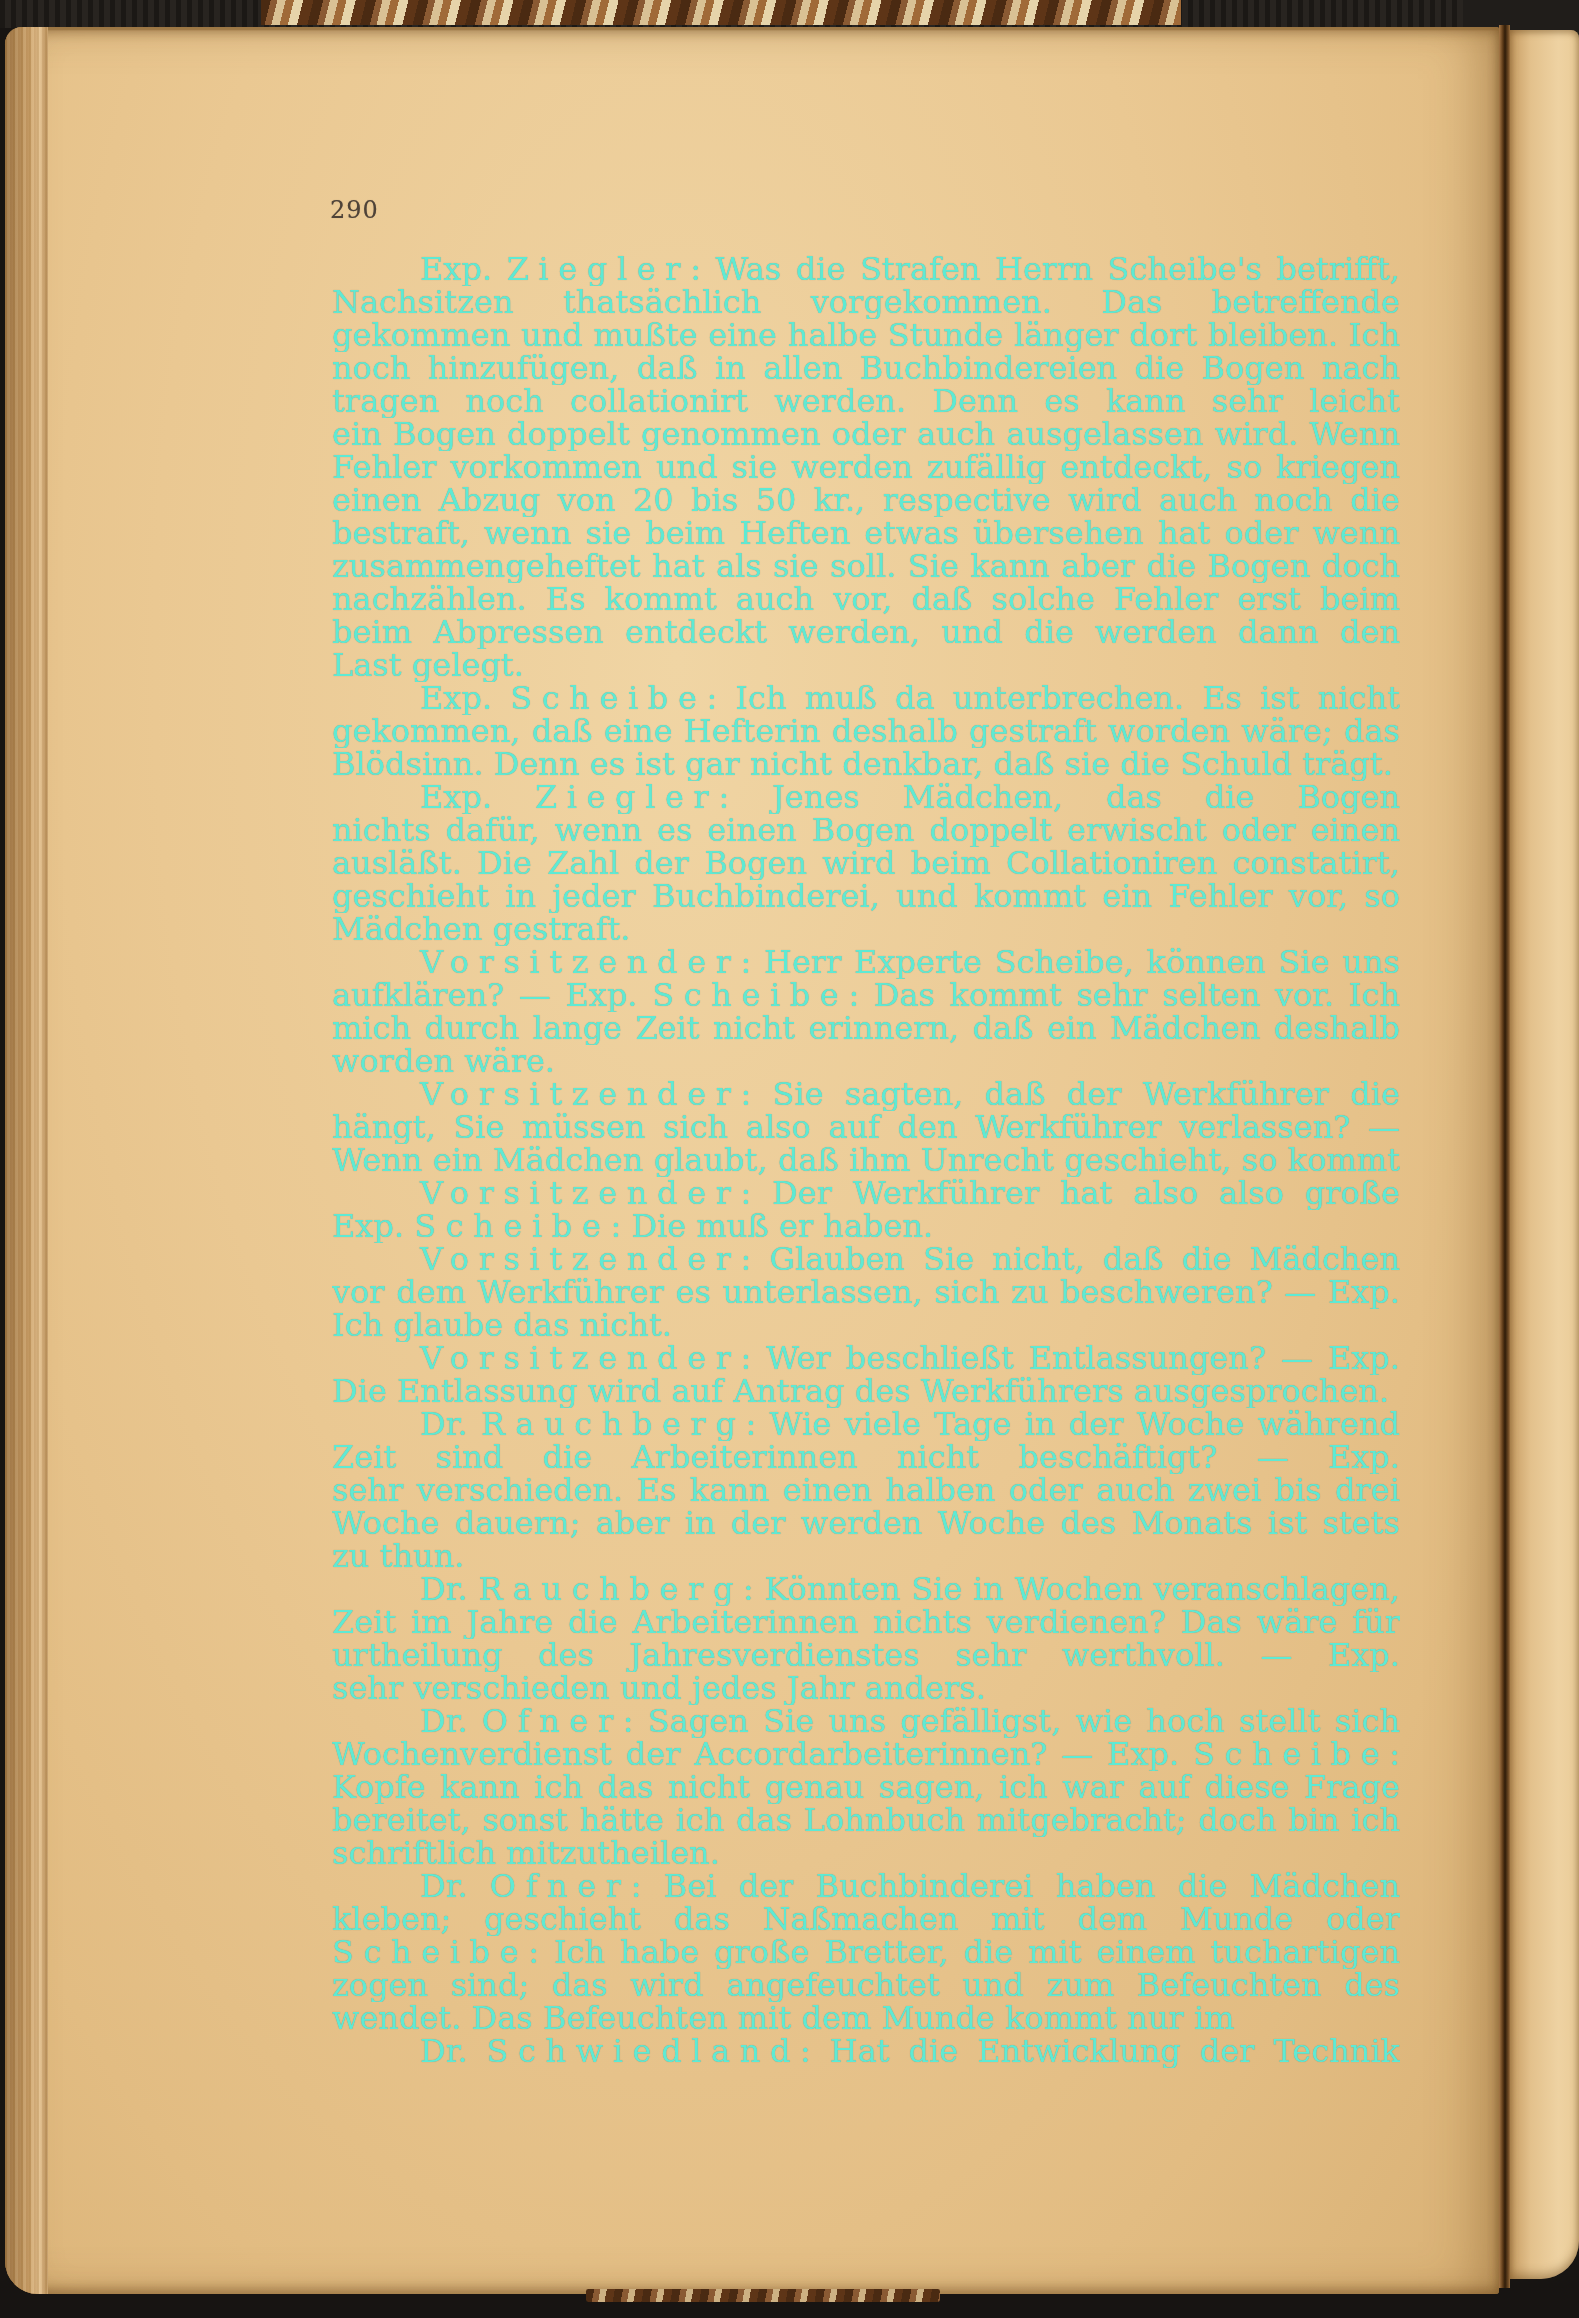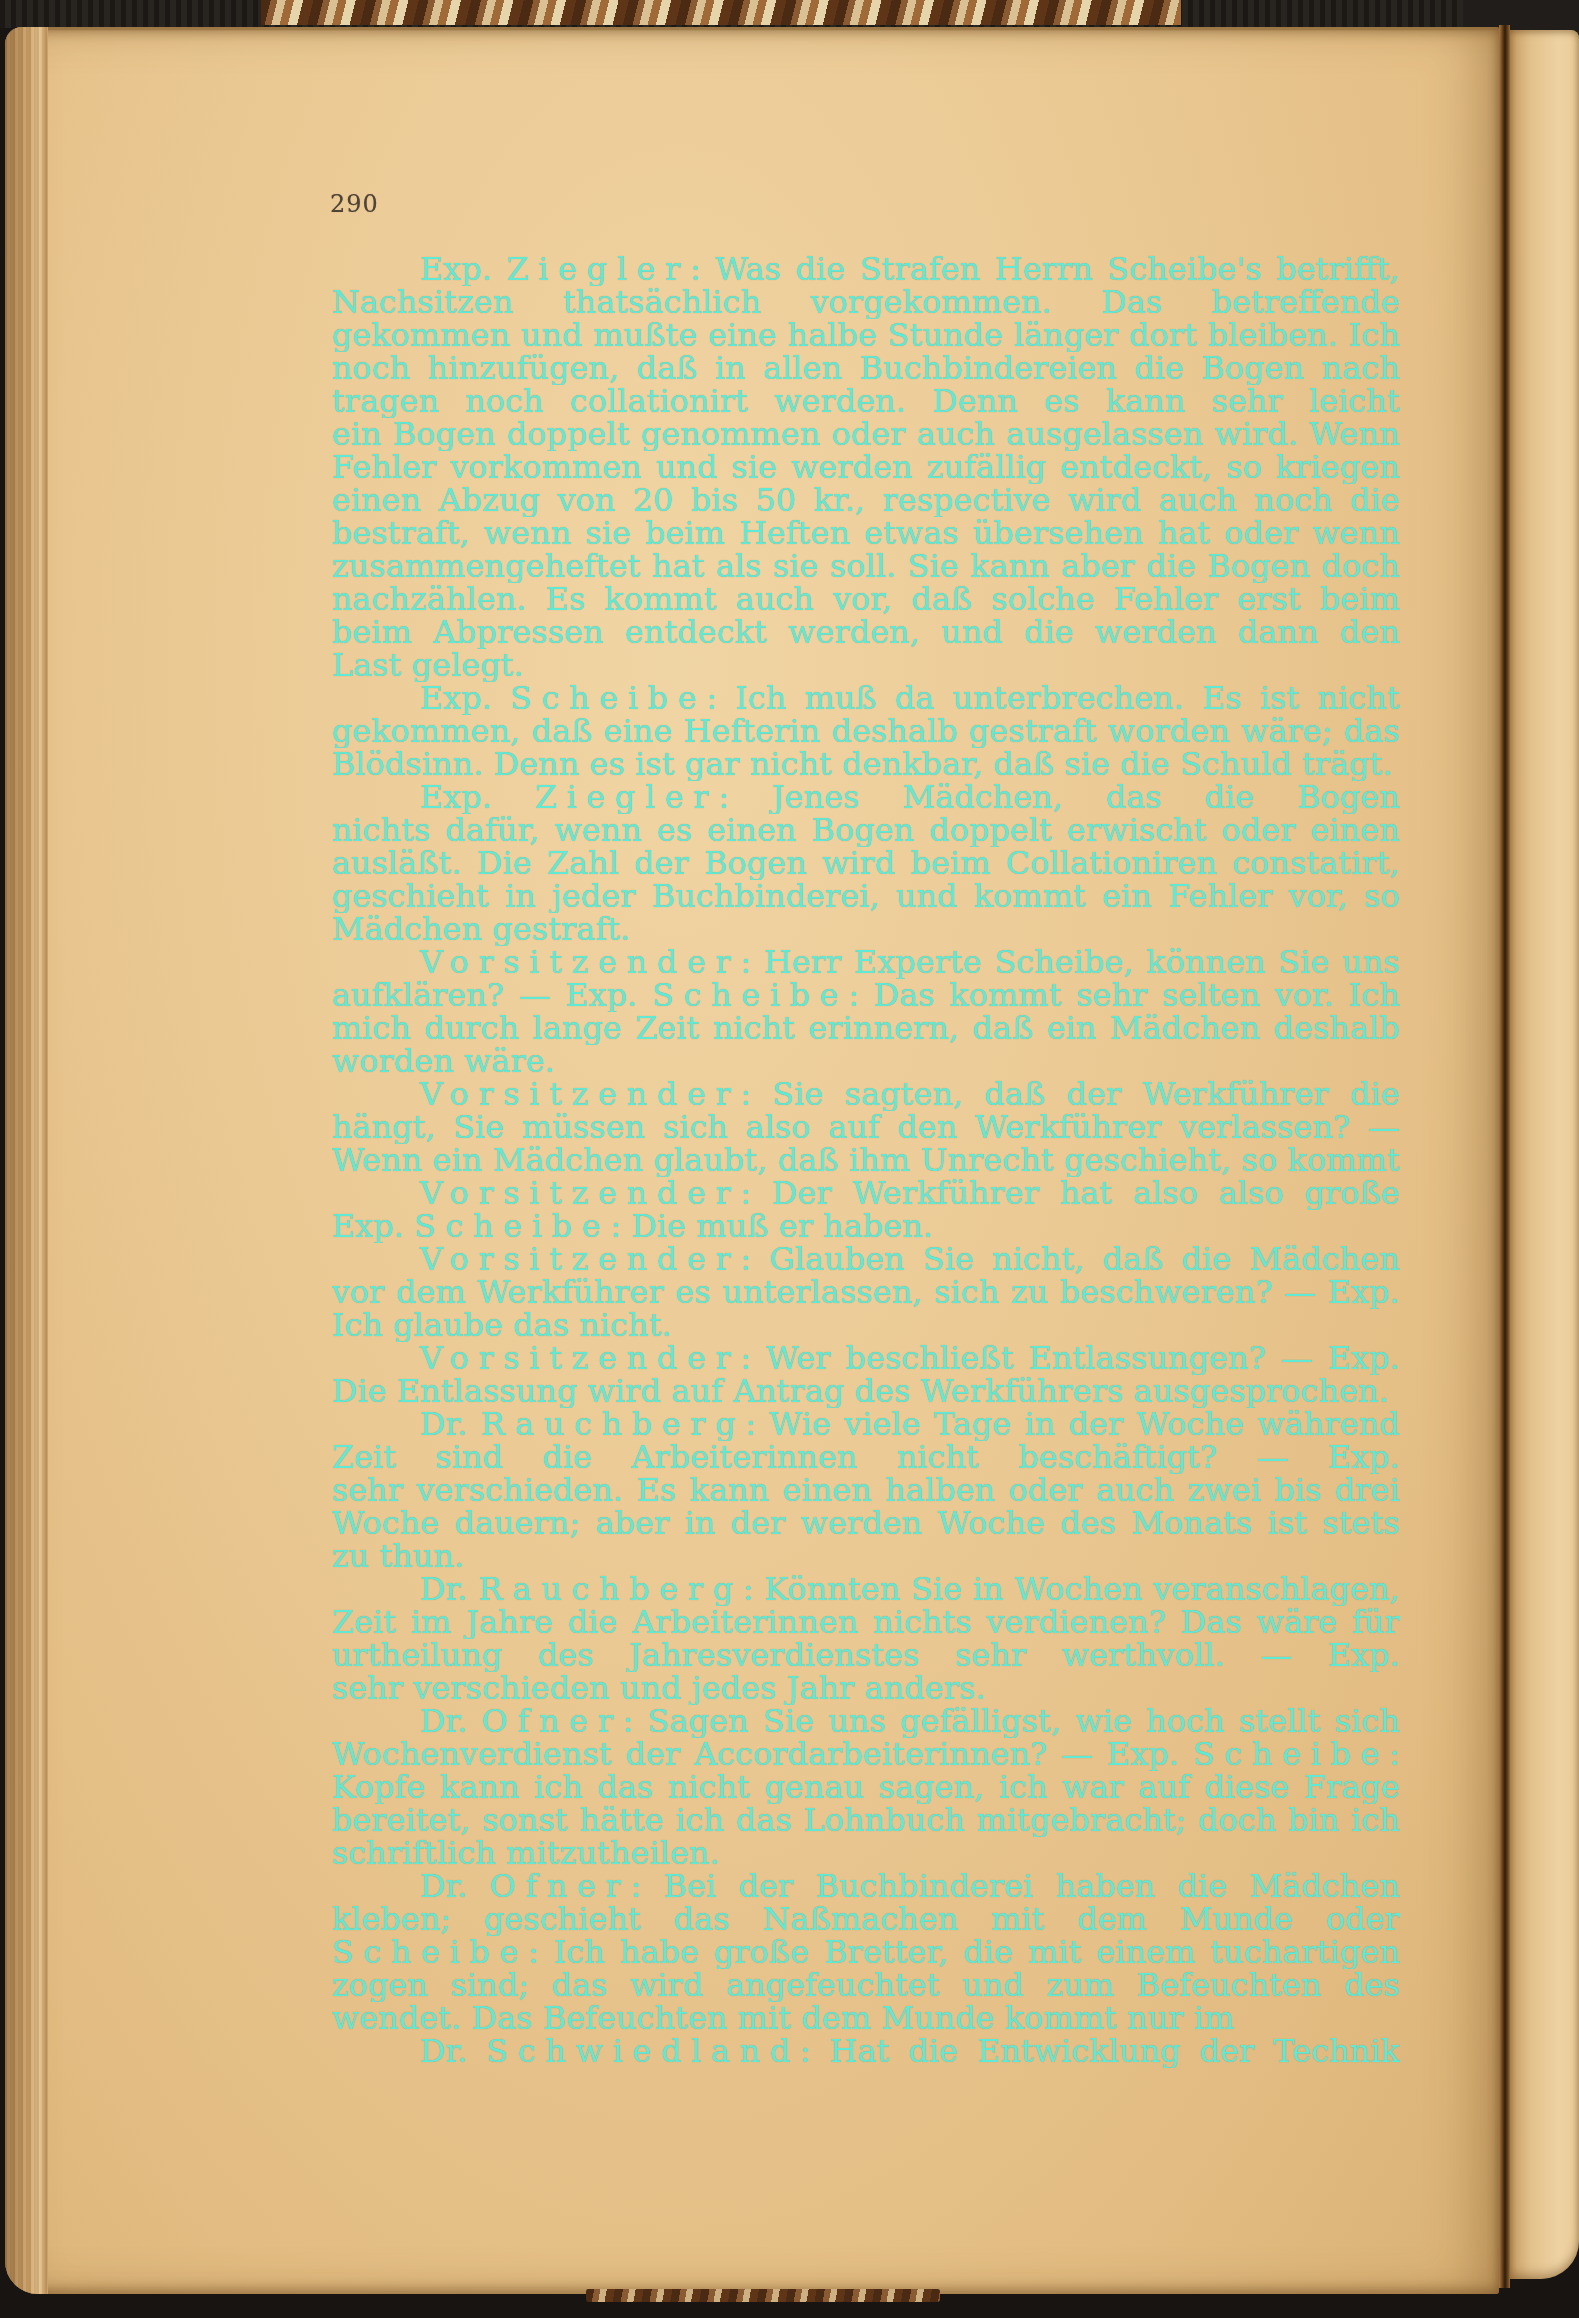--- a/index.html
+++ b/index.html
@@ -58,21 +58,21 @@
     border-radius:0 8px 38px 0;
     background:linear-gradient(90deg,#c79d63 0%,#e3c18c 30%,#eed2a2 70%,#e9cb97 100%);
     box-shadow:inset 0 3.2px 6.3px rgba(101,66,24,.40), inset 0 -5.5px 9.5px rgba(101,66,24,.38);
   }
   
   .bottom-marble{
     position:absolute;left:586px;top:2289px;width:354px;height:13.4px;border-radius:2.4px;
     background:repeating-linear-gradient(100deg,#4a2a12 0 8px,#8a5a33 8px 14.2px,#cdb183 14.2px 20.5px,#5e3517 20.5px 28.4px);
   }
   .pagenum{
-    position:absolute;left:330px;top:190px;
+    position:absolute;left:330px;top:196px;
     font-size:24px;color:#4f4338;letter-spacing:.04em;
     text-shadow:0 0 0.8px rgba(79,67,55,.45);
   }
   .text-block{
     position:absolute;left:332px;top:253px;width:1068px;
     color:#5eead4;font-size:32px;
     text-shadow:0 0 0.8px rgba(79,67,55,.45);
   }
   .line{height:33px;line-height:33px;overflow:hidden;}
   .line.just{text-align:justify;text-align-last:justify;}

